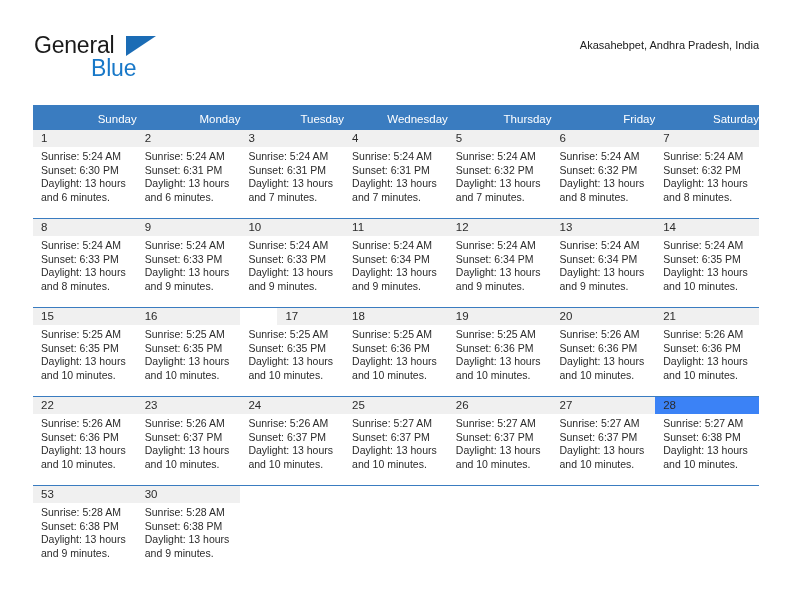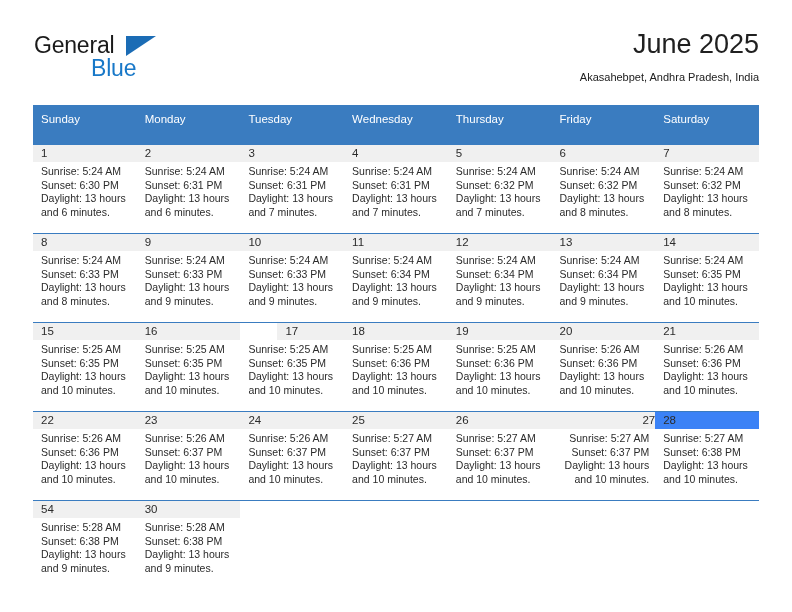--- a/index.html
+++ b/index.html
@@ -97,22 +97,22 @@
     border-collapse: collapse;
     table-layout: fixed;
   }
   .calendar col { width: 103.71px; }
 
   .calendar thead th {
     background: #3a7cc0;
     color: #ffffff;
     font-size: 11.5px;
     font-weight: 400;
-    text-align: left;
-    padding: 5px 0 17px 8px;
+    text-align: right;
+    padding: 5px 0 2px 8px;
     height: 18px;
     border: none;
   }
 
   .week-row > td {
     vertical-align: top;
     padding: 0;
     border: none;
     border-top: 1.5px solid #3a7cc0;
     height: 88px;
@@ -152,21 +152,20 @@
 
   <div class="header">
 
     <div class="brand">
       <span class="brand-general">General</span>
       <span class="brand-tri" style="border-left-color: rgb(27, 108, 181);"></span>
       <span class="brand-blue" style="color: rgb(24, 120, 200);">Blue</span>
     </div>
 
     <div class="title-wrap">
-      <div class="cal-title">June 2025</div>
       <div class="cal-subtitle">Akasahebpet, Andhra Pradesh, India</div>
     </div>
 
   </div>
 
   <table class="calendar">
     <colgroup>
       <col>
         <col>
         <col>
@@ -474,21 +473,21 @@
             <div class="cell filled">
               <div class="daynum-band" style="background: rgb(240, 240, 240);">26</div>
               <div class="cell-lines">
                 <div>Sunrise: 5:27 AM</div>
                 <div>Sunset: 6:37 PM</div>
                 <div>Daylight: 13 hours</div>
                 <div>and 10 minutes.</div>
               </div>
             </div>
           </td>
-          <td style="border-top-color: rgb(58, 124, 192); text-align: right;">
+          <td style="border-top-color: rgb(58, 124, 192);">
             <div class="cell filled">
               <div class="daynum-band" style="background: rgb(240, 240, 240);">27</div>
               <div class="cell-lines">
                 <div>Sunrise: 5:27 AM</div>
                 <div>Sunset: 6:37 PM</div>
                 <div>Daylight: 13 hours</div>
                 <div>and 10 minutes.</div>
               </div>
             </div>
           </td>
@@ -500,21 +499,21 @@
                 <div>Sunset: 6:38 PM</div>
                 <div>Daylight: 13 hours</div>
                 <div>and 10 minutes.</div>
               </div>
             </div>
           </td>
         </tr>
         <tr class="week-row">
           <td style="border-top-color: rgb(58, 124, 192);">
             <div class="cell filled">
-              <div class="daynum-band" style="background: rgb(240, 240, 240);">54</div>
+              <div class="daynum-band" style="background: rgb(240, 240, 240);">53</div>
               <div class="cell-lines">
                 <div>Sunrise: 5:28 AM</div>
                 <div>Sunset: 6:38 PM</div>
                 <div>Daylight: 13 hours</div>
                 <div>and 9 minutes.</div>
               </div>
             </div>
           </td>
           <td style="border-top-color: rgb(58, 124, 192);">
             <div class="cell filled">

